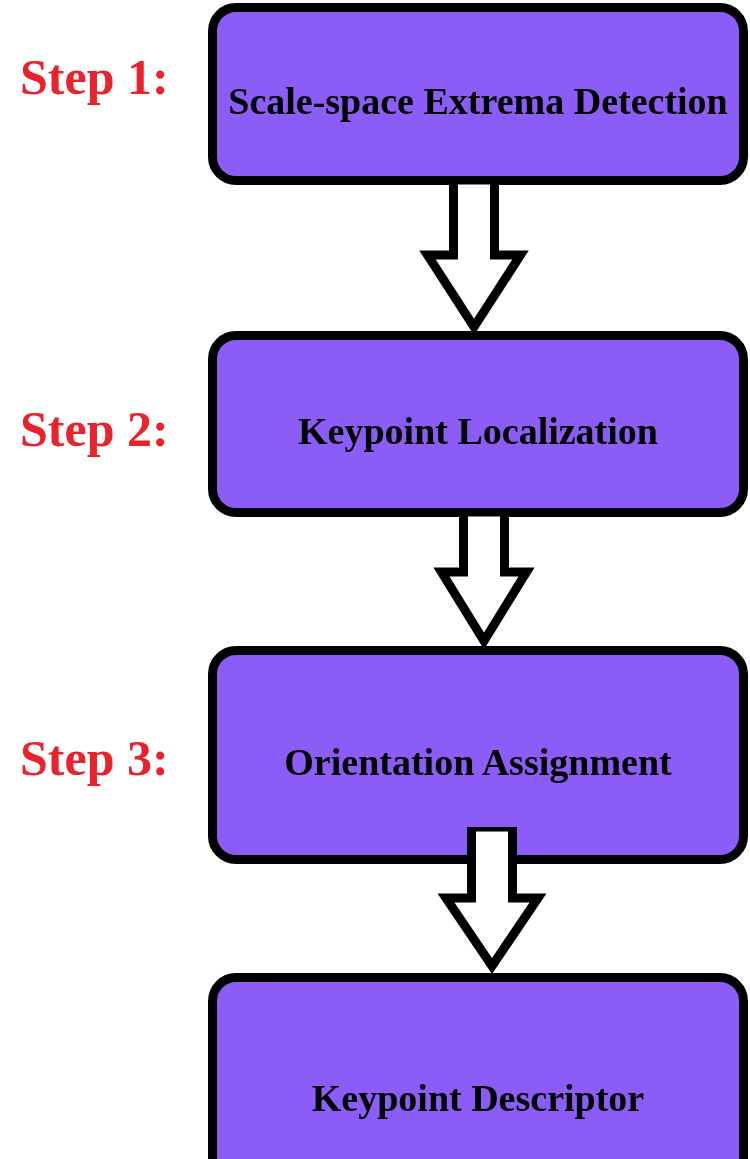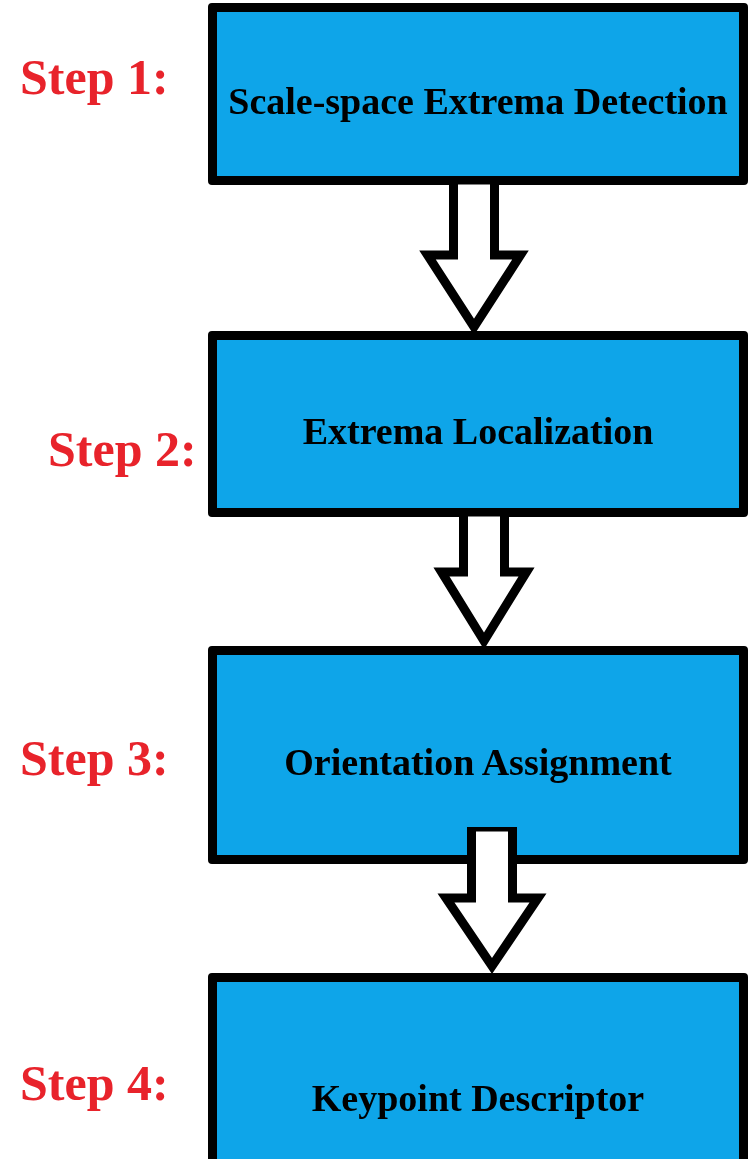--- a/index.html
+++ b/index.html
@@ -21,30 +21,30 @@
   .step-label{
     position:absolute;
     left:20px;
     font-size:50px;
     line-height:1;
     font-weight:bold;
     color:var(--label-red);
     white-space:nowrap;
   }
   .lbl1{top:52px;}
-  .lbl2{top:424px;margin-left:28px;}
+  .lbl2{top:404px;}
   .lbl3{top:716px;margin-top:17px;}
   .lbl4{top:1058px;}
   .flow-box{
     position:absolute;
     left:208px;
     width:540px;
     border:9px solid var(--line-black);
-    border-radius:4px;
-    background:#0ea5e9;
+    border-radius:28px;
+    background:#8b5cf6;
     display:flex;
     align-items:center;
     justify-content:center;
     padding-top:14px;
   }
   .box1{top:3px;height:182px;}
   .box2{top:331px;height:186px;}
   .box3{top:646px;height:218px;}
   .box4{top:973px;height:236px;}
   .box-title{
@@ -74,34 +74,33 @@
   <div class="flow-box box1">
     <span class="box-title">Scale-space Extrema Detection</span>
   </div>
 
   <svg class="arrow arr1" width="110" height="158" viewBox="0 0 110 158" aria-hidden="true">
     <polygon class="arrow-shape" points="34.5,0 75.5,0 75.5,75 101.5,75 55,147 8.5,75 34.5,75"></polygon>
   </svg>
 
   <div class="step-label lbl2">Step 2:</div>
   <div class="flow-box box2">
-    <span class="box-title">Extrema Localization</span>
+    <span class="box-title">Keypoint Localization</span>
   </div>
 
   <svg class="arrow arr2" width="110" height="142" viewBox="0 0 110 142" aria-hidden="true">
     <polygon class="arrow-shape" points="34.5,0 75.5,0 75.5,60 97.5,60 55,129 12.5,60 34.5,60"></polygon>
   </svg>
 
   <div class="step-label lbl3">Step 3:</div>
   <div class="flow-box box3">
     <span class="box-title">Orientation Assignment</span>
   </div>
 
   <svg class="arrow arr3" width="110" height="152" viewBox="0 0 110 152" aria-hidden="true">
     <polygon class="arrow-shape" points="34.5,0 75.5,0 75.5,71 101,71 55,139 9,71 34.5,71"></polygon>
   </svg>
 
-  <div class="step-label lbl4">Step 4:</div>
   <div class="flow-box box4">
     <span class="box-title">Keypoint Descriptor</span>
   </div>
 
 </div>
 
 </body></html>

